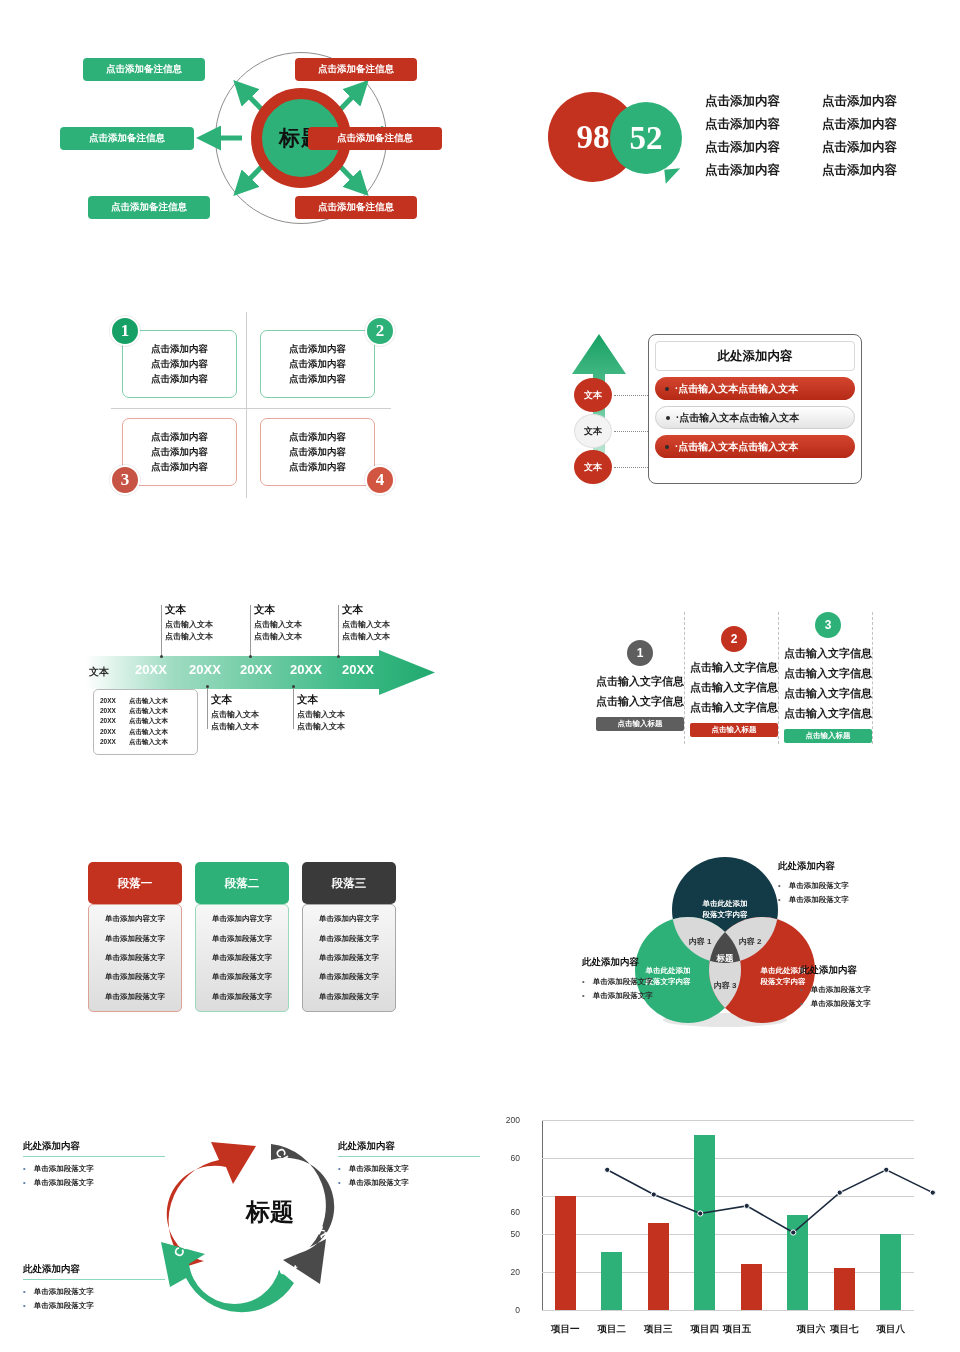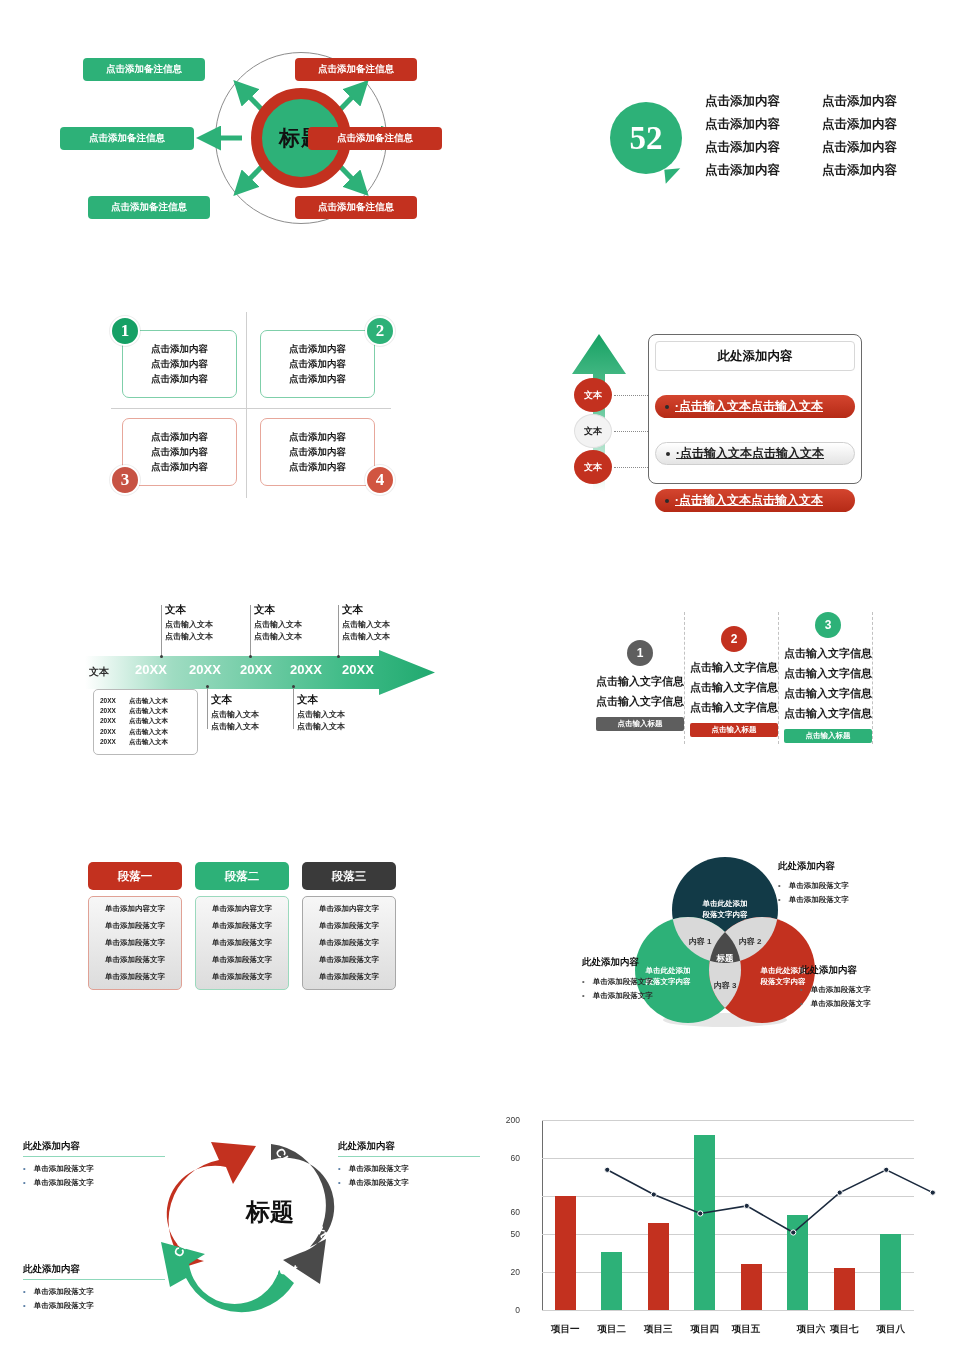--- a/index.html
+++ b/index.html
@@ -106,23 +106,23 @@
   #p4 .card {
     position: absolute; left: 82px; top: 8px; width: 214px; height: 150px;
     border: 1px solid #6a6a6a; border-radius: 8px; background: #fff; padding: 6px;
   }
   #p4 .head {
     height: 30px; border: 1px solid #d8d8d8; border-radius: 4px; background: #fff;
     display: flex; align-items: center; justify-content: center;
     font-size: 12.5px; font-weight: bold; color: #111;
   }
   #p4 .pill {
-    margin-top: 24px; height: 23px; border-radius: 12px;
+    margin-top: 6px; height: 23px; border-radius: 12px;
     display: flex; align-items: center; padding-left: 10px; gap: 6px;
-    font-size: 12px; font-weight: bold; text-decoration: underline;
+    font-size: 10px; font-weight: bold;
   }
   #p4 .pill.r { background: linear-gradient(180deg,#D4452F,#B52A16); color: #fff; }
   #p4 .pill.w { background: linear-gradient(180deg,#fff,#e4e4e4); border: 1px solid #cfcfcf; color: #222; }
   #p4 .dot { width: 4px; height: 4px; border-radius: 50%; background: #2b2b2b; flex: none; }
   #p4 .dash { position: absolute; height: 1px; border-top: 1px dotted #8a8a8a; }
   #p4 .d1 { left: 48px; top: 69px;  width: 42px; }
   #p4 .d2 { left: 48px; top: 105px; width: 42px; }
   #p4 .d3 { left: 48px; top: 141px; width: 42px; }
 
   
@@ -160,26 +160,26 @@
     margin-top: 8px; height: 14px; border-radius: 2px;
     display: flex; align-items: center; justify-content: center;
     font-size: 7.5px; font-weight: bold; color: #fff;
   }
   #p6 .sep { position: absolute; top: 0; width: 1px; height: 132px; border-left: 1px dashed #c2c2c2; }
 
   
   #p7 { left: 88px; top: 862px; width: 315px; height: 168px; }
   #p7 .col { position: absolute; width: 94px; }
   #p7 .hd {
-    height: 28px; border-radius: 5px;
+    height: 42px; border-radius: 5px;
     display: flex; align-items: center; justify-content: center;
     font-size: 11.5px; font-weight: bold; color: #fff;
   }
   #p7 .body {
-    margin-top: 6px; height: 94px; border-radius: 5px;
+    margin-top: 0; height: 108px; border-radius: 5px;
     background: linear-gradient(180deg,#f7f7f7,#dcdcdc);
     display: flex; flex-direction: column; align-items: center; justify-content: space-evenly;
   }
   #p7 .body div { font-size: 7.5px; font-weight: bold; color: #2b2b2b; white-space: nowrap; }
 
   
   #p8 { left: 600px; top: 848px; width: 330px; height: 195px; }
   #p8 .txt { position: absolute; }
   #p8 .txt .h { font-size: 9.5px; font-weight: bold; color: #111; margin-bottom: 6px; }
   #p8 .txt li { font-size: 7.5px; font-weight: bold; color: #2b2b2b; line-height: 1.85;
@@ -248,20 +248,23 @@
       </div>
     <div class="lbl g l5">
         <span>点击添加备注信息</span>
       </div>
     <div class="lbl r l6">
         <span>点击添加备注信息</span>
       </div>
   </div>
 
   <div class="panel" id="p2">
+    <div class="c-red">
+      <span class="num">98</span>
+    </div>
     <div class="c-grn">
       <span class="num">52</span>
     </div>
     <div class="cols">
       <div class="col">
         <div>点击添加内容</div>
         <div>点击添加内容</div>
         <div>点击添加内容</div>
         <div>点击添加内容</div>
       </div>
@@ -630,21 +633,21 @@
         <div class="ylab" style="top: 0px;">200</div>
         <div class="bar" style="left: 12.75px; height: 114px; background: rgb(195, 49, 31);"></div>
         <div class="xlab" style="left: 23.25px;">项目一</div>
         <div class="bar" style="left: 59.25px; height: 57.95px; background: rgb(45, 177, 120);"></div>
         <div class="xlab" style="left: 69.75px; text-align: center;">项目二</div>
         <div class="bar" style="left: 105.75px; height: 87.4px; background: rgb(195, 49, 31);"></div>
         <div class="xlab" style="left: 116.25px;">项目三</div>
         <div class="bar" style="left: 152.25px; height: 174.8px; background: rgb(45, 177, 120);"></div>
         <div class="xlab" style="left: 162.75px;">项目四</div>
         <div class="bar" style="left: 198.75px; height: 45.6px; background: rgb(195, 49, 31);"></div>
-        <div class="xlab" style="left: 204px;">项目五</div>
+        <div class="xlab" style="left: 195px;">项目五</div>
         <div class="bar" style="left: 245.25px; height: 95px; background: rgb(45, 177, 120);"></div>
         <div class="xlab" style="left: 269px;">项目六</div>
         <div class="bar" style="left: 291.75px; height: 41.8px; background: rgb(195, 49, 31);"></div>
         <div class="xlab" style="left: 302.25px;">项目七</div>
         <div class="bar" style="left: 338.25px; height: 76px; background: rgb(45, 177, 120);"></div>
         <div class="xlab" style="left: 348.75px;">项目八</div>
         <svg class="line" width="372" height="190">
           <polyline points="23.25,41.79999999999998 69.75,66.5 116.25,85.49999999999999 162.75,77.9 209.25,104.5 255.75,64.6 302.25,41.79999999999998 348.75,64.6" fill="none" stroke="#1B2A3E" stroke-width="1.6"></polyline>
           <circle cx="23.25" cy="41.79999999999998" r="2.6" fill="#1B2A3E" stroke="#ffffff" stroke-width="1"></circle>
           <circle cx="69.75" cy="66.5" r="2.6" fill="#1B2A3E" stroke="#ffffff" stroke-width="1"></circle>

